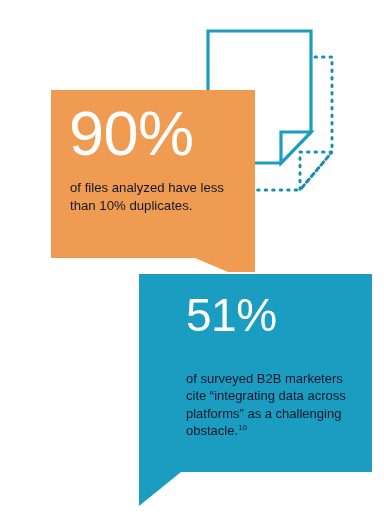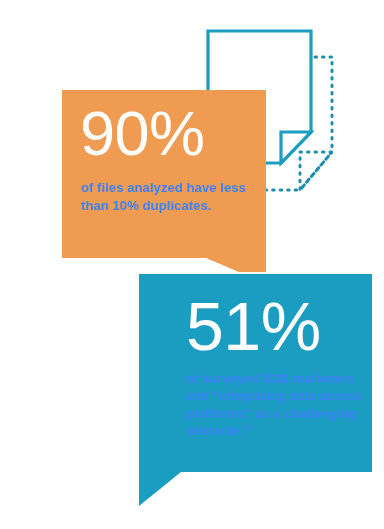--- a/index.html
+++ b/index.html
@@ -23,21 +23,21 @@
     position: absolute;
     left: 0;
     top: 0;
     width: 384px;
     height: 529px;
   }
 
   
   #orange-callout {
     position: absolute;
-    left: 62px;
+    left: 51px;
     top: 90px;
     width: 204px;
     height: 182px;
   }
   #orange-callout .bubble-shape {
     position: absolute;
     left: 0;
     top: 0;
     width: 204px;
     height: 182px;
@@ -50,22 +50,22 @@
     padding: 0;
   }
   .stat-big {
     color: #ffffff;
     font-weight: 300;
     letter-spacing: -0.5px;
     line-height: 1;
     white-space: nowrap;
   }
   .stat-body {
-    color: #3b82f6;
-    font-weight: 700;
+    color: #0f172a;
+    font-weight: 400;
     line-height: 1.33;
   }
 
   #orange-callout .stat-big {
     position: absolute;
     left: 18px;
     top: 12px;
     font-size: 63px;
   }
   #orange-callout .stat-body {
@@ -88,21 +88,21 @@
     position: absolute;
     left: 0;
     top: 0;
     width: 233px;
     height: 232px;
   }
   #blue-callout .stat-big {
     position: absolute;
     left: 47px;
     top: 18px;
-    font-size: 68px;
+    font-size: 46px;
   }
   #blue-callout .stat-body {
     position: absolute;
     left: 47px;
     top: 96px;
     width: 180px;
     font-size: 13px;
   }
   .stat-body sup {
     font-size: 0.62em;

